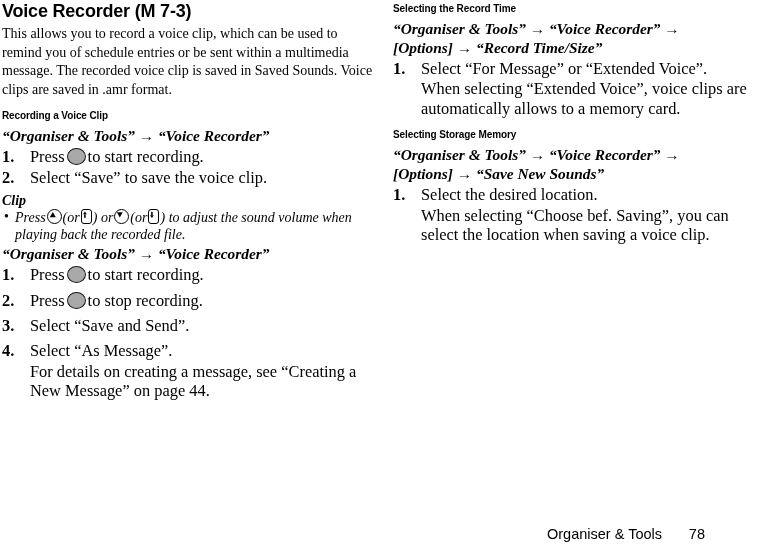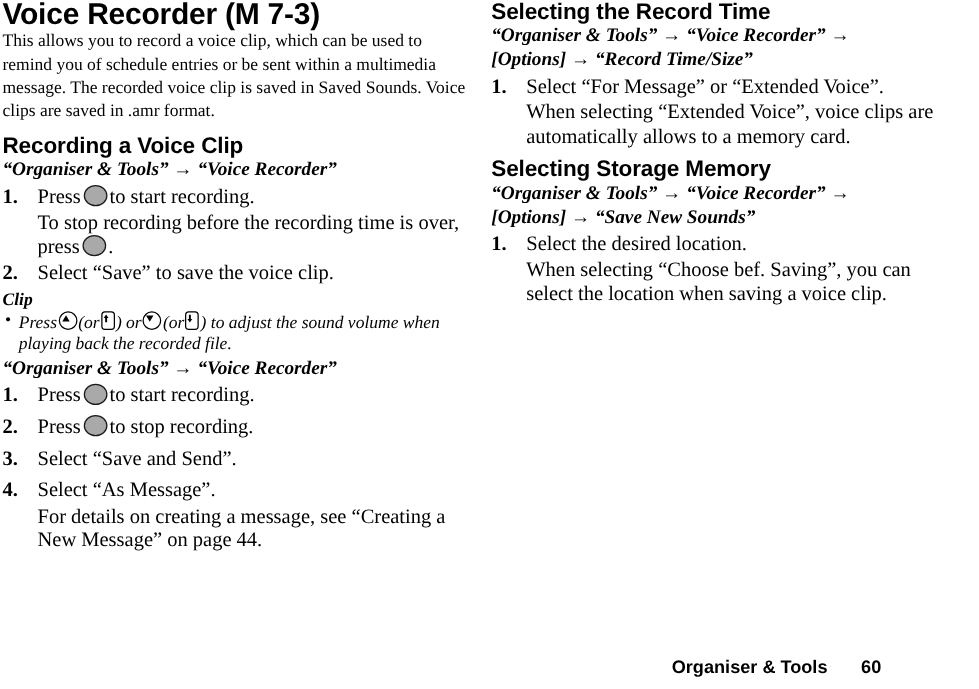--- a/index.html
+++ b/index.html
@@ -25,29 +25,29 @@
     position: absolute;
     top: 0;
     width: 372px;
   }
   .col-left  { left: 2px; }
   .col-right { left: 393px; }
 
   
   h1.doc-title {
     font-family: "Liberation Sans", "DejaVu Sans", sans-serif;
-    font-size: 24px;
+    font-size: 18px;
     font-weight: bold;
     line-height: 23px;
     margin: 0 0 2px 0;
     letter-spacing: -0.2px;
   }
   h2.section-head {
     font-family: "Liberation Sans", "DejaVu Sans", sans-serif;
-    font-size: 18px;
+    font-size: 10px;
     font-weight: bold;
     line-height: 18px;
     margin: 8px 0 1px 0;
     letter-spacing: -0.1px;
   }
   h2.section-head.first { margin-top: 0; }
 
   p.body {
     font-size: 14px;
     line-height: 18.6px;
@@ -151,21 +151,21 @@
 
   
   .footer {
     position: absolute;
     left: 0;
     bottom: 5px;
     width: 708px;
     height: 20px;
     font-family: "Liberation Sans", "DejaVu Sans", sans-serif;
     font-size: 14.5px;
-    font-weight: bold;
+    font-weight: normal;
   }
   .footer .chapter {
     position: absolute;
     right: 46px;
     top: 0;
     white-space: nowrap;
   }
   .footer .pageno {
     position: absolute;
     right: 3px;
@@ -184,23 +184,20 @@
     <p class="body">This allows you to record a voice clip, which can be used to remind you of schedule entries or be sent within a multimedia message. The recorded voice clip is saved in Saved Sounds. Voice clips are saved in .amr format.</p>
 
     <h2 class="section-head">Recording a Voice Clip</h2>
 
     <p class="path">“Organiser &amp; Tools” → “Voice Recorder”</p>
 
     <div class="step">
       <span class="num">1.</span>
       <p class="step-line">
         <span>Press</span><span class="key key-round"></span><span>to start recording.</span>
-      </p>
-      <p class="step-sub">
-        <span>To stop recording before the recording time is over, press</span><span class="key key-round"></span><span>.</span>
       </p>
     </div>
 
     <div class="step">
       <span class="num">2.</span>
       <p class="step-line">Select “Save” to save the voice clip.</p>
     </div>
 
     <p class="note-head">Clip</p>
     <p class="note-item">
@@ -280,16 +277,16 @@
     <div class="step">
       <span class="num">1.</span>
       <p class="step-line">Select the desired location.</p>
       <p class="step-sub">When selecting “Choose bef. Saving”, you can select the location when saving a voice clip.</p>
     </div>
 
   </div>
 
   <div class="footer">
     <span class="chapter">Organiser &amp; Tools</span>
-    <span class="pageno">60</span>
+    <span class="pageno">78</span>
   </div>
 
 </div>
 
 </body></html>

